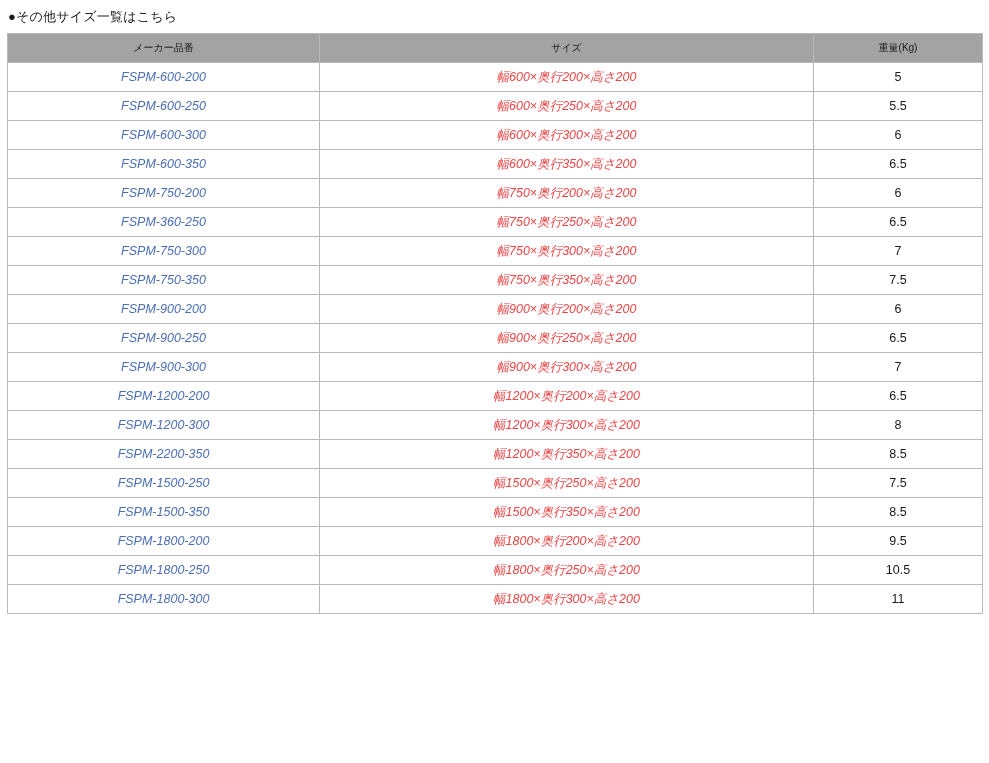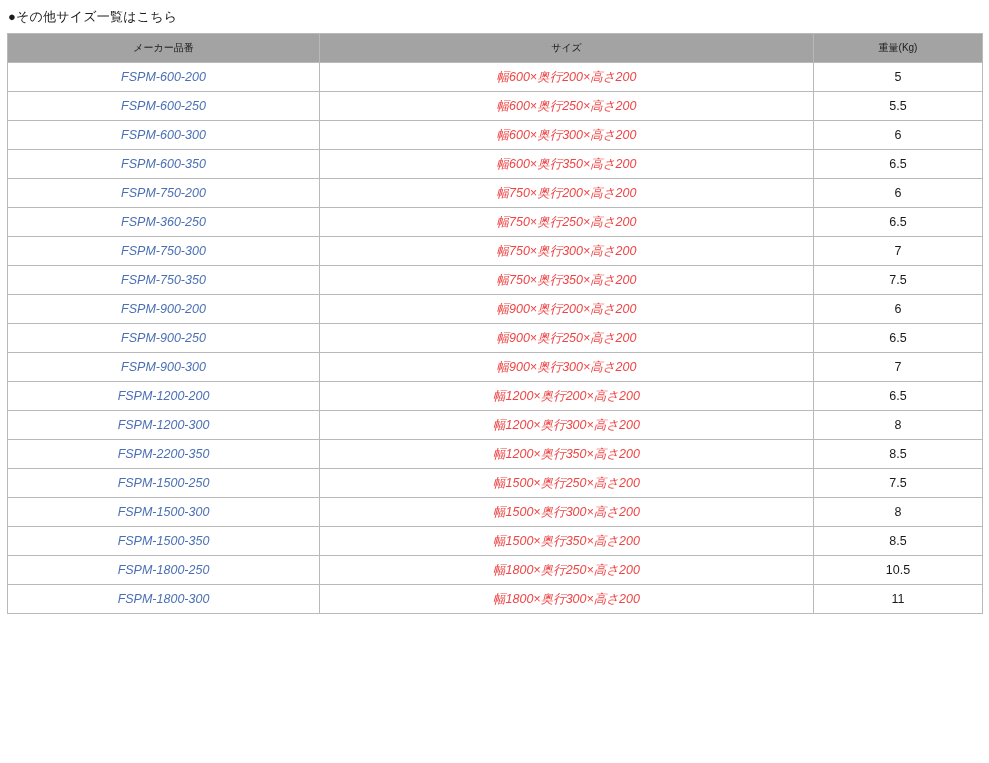--- a/index.html
+++ b/index.html
@@ -157,28 +157,28 @@
           <td class="model">FSPM-2200-350</td>
           <td class="size">幅1200×奥行350×高さ200</td>
           <td class="weight">8.5</td>
         </tr>
         <tr>
           <td class="model">FSPM-1500-250</td>
           <td class="size">幅1500×奥行250×高さ200</td>
           <td class="weight">7.5</td>
         </tr>
         <tr>
-          <td class="model">FSPM-1500-300</td>
-          <td class="size">幅1500×奥行300×高さ200</td>
-          <td class="weight">8</td>
-        </tr>
-        <tr>
           <td class="model">FSPM-1500-350</td>
           <td class="size">幅1500×奥行350×高さ200</td>
           <td class="weight">8.5</td>
+        </tr>
+        <tr>
+          <td class="model">FSPM-1800-200</td>
+          <td class="size">幅1800×奥行200×高さ200</td>
+          <td class="weight">9.5</td>
         </tr>
         <tr>
           <td class="model">FSPM-1800-250</td>
           <td class="size">幅1800×奥行250×高さ200</td>
           <td class="weight">10.5</td>
         </tr>
         <tr>
           <td class="model">FSPM-1800-300</td>
           <td class="size">幅1800×奥行300×高さ200</td>
           <td class="weight">11</td>

